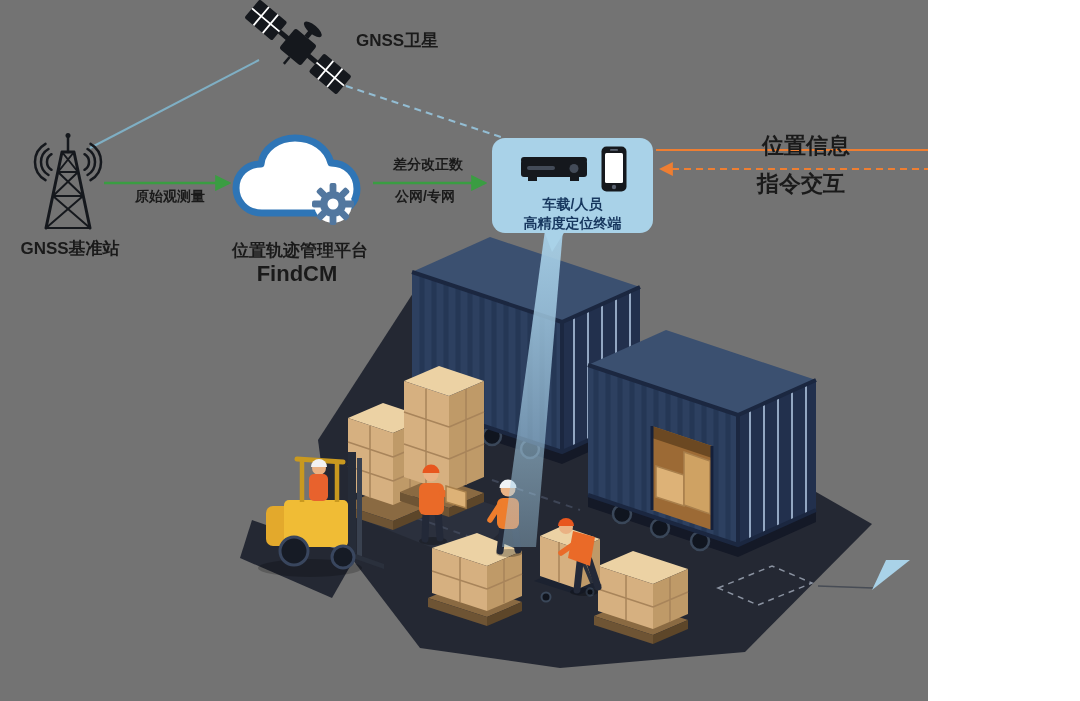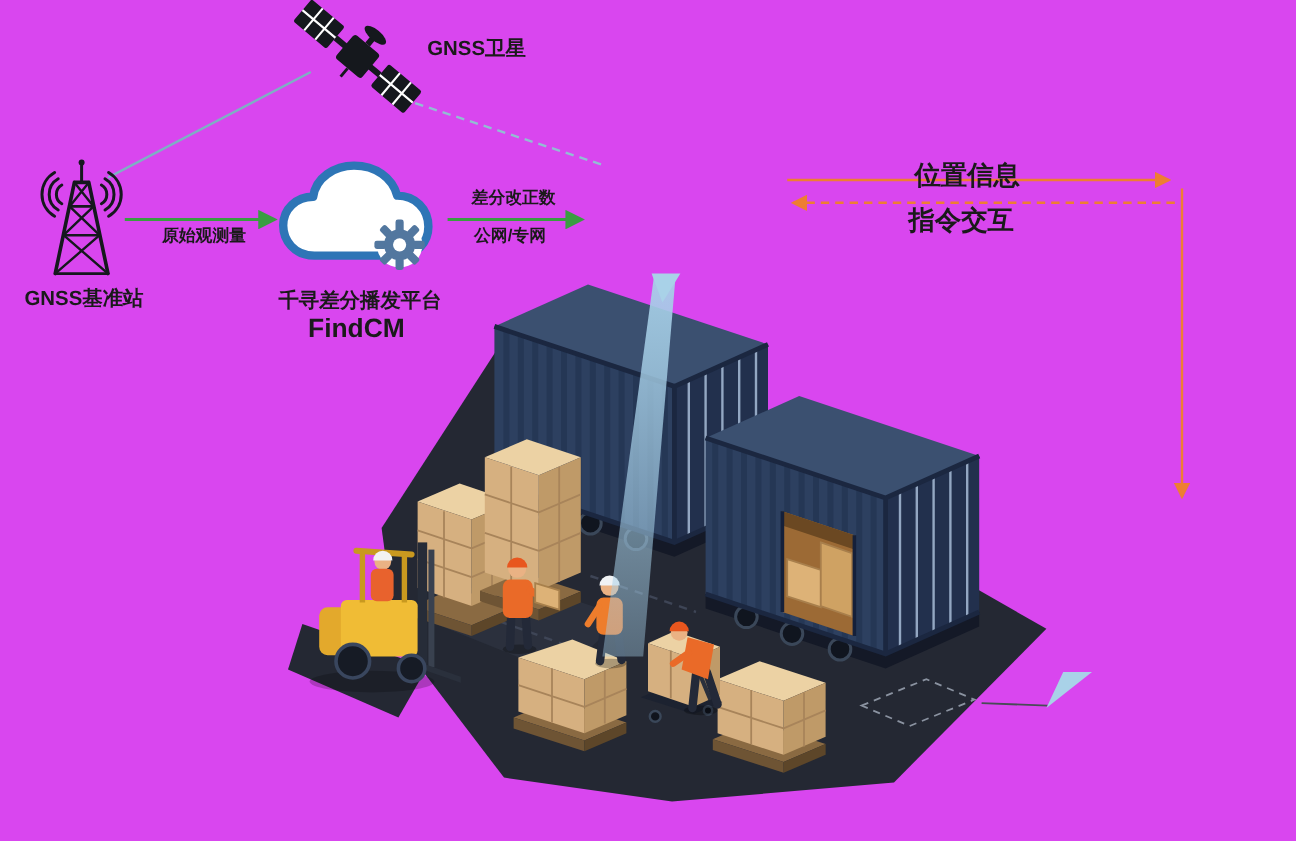--- a/index.html
+++ b/index.html
@@ -1,18 +1,18 @@
 <!DOCTYPE html>
 <html><head>
 <meta charset="utf-8">
 <style>
   *{margin:0;padding:0;box-sizing:border-box}
   html,body{background:#fff}
   body{font-family:"Liberation Sans","DejaVu Sans",sans-serif;color:#1a1a1a}
-  .canvas{position:relative;width:1080px;height:701px;background:#d946ef;overflow:hidden}
+  .canvas{position:relative;width:928px;height:701px;background:#737373;overflow:hidden}
   .art{position:absolute;left:0;top:0}
   .lbl{position:absolute;font-weight:700;white-space:nowrap;color:#1a1a1a}
   .lbl.c{transform:translateX(-50%)}
   .f17{font-size:17px}.f16{font-size:22px}.f14{font-size:14px}
   .panel{position:absolute;background:#a9d2e8;border-radius:13px;display:flex;flex-direction:column;
          align-items:center;color:#17375e;font-weight:700}
   .panel .icons{display:flex;align-items:center;gap:10px;margin-top:7px}
   .panel .t1{font-size:14px;margin-top:3px}
   .panel .t2{font-size:14px;margin-top:1px}
   .panel.finds .t1{font-size:15px;margin-top:4px}
@@ -241,20 +241,40 @@
 
   <polygon points="543,228 567,228 552,252" fill="#a9d2e8"></polygon>
   <polygon points="886,560 910,560 872,590" fill="#a9d2e8"></polygon>
 </svg>
 
 <div class="lbl f17" style="left:356px;top:29px">GNSS卫星</div>
 <div class="lbl c f17" style="left:70px;top:237px">GNSS基准站</div>
 <div class="lbl c f14" style="left:170px;top:188px">原始观测量</div>
 <div class="lbl c f14" style="left:428px;top:156px">差分改正数</div>
 <div class="lbl c f14" style="left:425px;top:188px">公网/专网</div>
-<div class="lbl c f17" style="left:300px;top:239px">千寻差分播发平台</div>
+<div class="lbl c f17" style="left:300px;top:239px">位置轨迹管理平台</div>
 <div class="lbl c f16" style="left:297px;top:261px">FindCM</div>
 <div class="lbl c f16" style="left:806px;top:131px">位置信息</div>
 <div class="lbl c f16" style="left:801px;top:169px">指令交互</div>
 
-
-
+<div class="panel" style="left:492px;top:138px;width:161px;height:95px">
+  <div class="icons">
+    <svg width="72" height="36" viewBox="0 0 72 36">
+      <rect x="3" y="6" width="66" height="6" rx="3" fill="#15181d"></rect>
+      <rect x="3" y="9" width="66" height="17" rx="3" fill="#15181d"></rect>
+      <rect x="9" y="15" width="28" height="4" rx="2" fill="#434b58"></rect>
+      <circle cx="56" cy="17.5" r="4.5" fill="#434b58"></circle>
+      <rect x="10" y="26" width="9" height="4" fill="#15181d"></rect>
+      <rect x="52" y="26" width="9" height="4" fill="#15181d"></rect>
+    </svg>
+    <svg width="28" height="48" viewBox="0 0 28 48">
+      <rect x="1.5" y="1.5" width="25" height="45" rx="5" fill="#15181d"></rect>
+      <rect x="5" y="8" width="18" height="30" rx="1.5" fill="#ffffff"></rect>
+      <circle cx="14" cy="42" r="2.2" fill="#5a6270"></circle>
+      <rect x="10" y="4" width="8" height="1.8" rx="0.9" fill="#5a6270"></rect>
+    </svg>
+  </div>
+  <div class="t1">车载/人员</div>
+  <div class="t2">高精度定位终端</div>
 </div>
 
+
+</div>
+
 </body></html>

